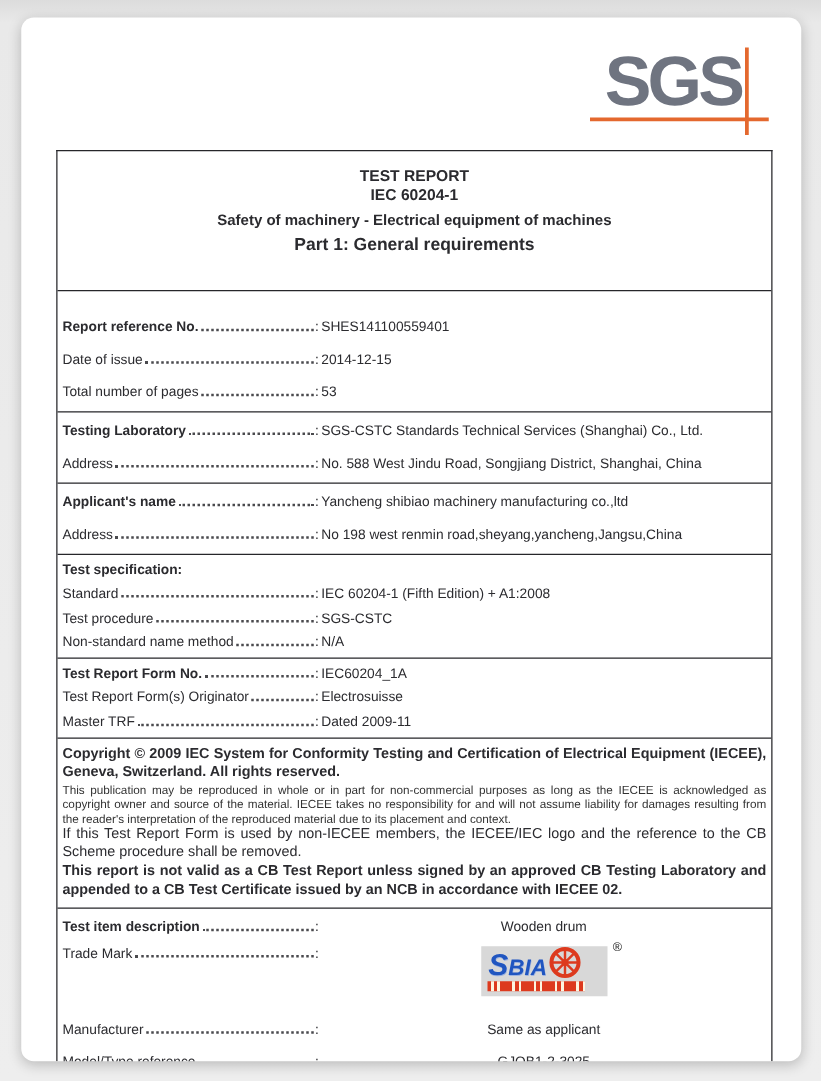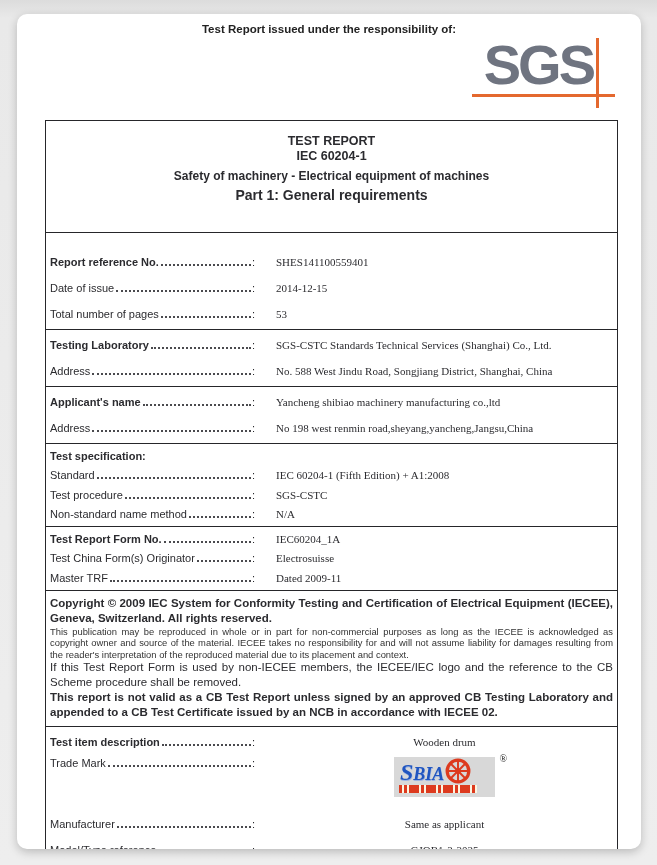--- a/index.html
+++ b/index.html
@@ -62,21 +62,21 @@
   .row{display:flex; align-items:center; height:26px;}
   .section.compact .row{height:19.5px;}
   .row.tall{height:56px; align-items:flex-start; padding-top:2px;}
   .label-cell{display:flex; width:205px; flex:none; align-items:baseline;}
   .label-cell.bold .label{font-weight:bold;}
   .label{white-space:nowrap;}
   .leader{flex:1 1 auto; border-bottom:2px dotted #4a4a4e; margin:0 1px 2px 2px; min-width:8px;}
   .colon{flex:none;}
   .row.heading .label-cell{width:auto;}
   .row.heading .label{font-weight:bold;}
-  .value-cell{margin-left:21px; flex:1;font-family:Liberation Serif, serif;}
+  .value-cell{margin-left:2px; flex:1;}
   .value{white-space:nowrap;}
   
   .section.paras{padding:5px 4px 6px 4px;}
   .para{text-align:justify; margin:0;}
   .para.bold{font-weight:bold; font-size:11.5px; line-height:15px;}
   .para.fine{font-size:9.4px; line-height:11.5px; color:#333;}
   .para.normal{font-size:11.5px; line-height:15px;}
   
   .tm-logo{position:relative; display:inline-block;}
   .tm-box{
@@ -99,21 +99,20 @@
       transparent 10px 17px);
   }
   .tm-reg{position:absolute; top:-4px; right:-12px; font-size:10px; color:#1a1a1a;}
 </style>
 </head>
 <body>
 
 <div class="stage">
   <div class="card">
 
-    <div class="header-note">Test Report issued under the responsibility of:</div>
 
     <div class="sgs-logo">
       <div class="sgs-vline"></div>
       <div class="sgs-hline"></div>
       <div class="sgs-letters">SGS</div>
     </div>
 
     <div class="report-table">
       <div class="title-block">
         <div class="t1">TEST REPORT</div>
@@ -219,21 +218,21 @@
             <div class="row">
               <div class="label-cell bold">
                 <span class="label">Test Report Form No.</span>
                 <span class="leader"></span>
                 <span class="colon">:</span>
               </div>
               <div class="value-cell"><span class="value">IEC60204_1A</span></div>
             </div>
             <div class="row">
               <div class="label-cell">
-                <span class="label">Test China Form(s) Originator</span>
+                <span class="label">Test Report Form(s) Originator</span>
                 <span class="leader"></span>
                 <span class="colon">:</span>
               </div>
               <div class="value-cell"><span class="value">Electrosuisse</span></div>
             </div>
             <div class="row">
               <div class="label-cell">
                 <span class="label">Master TRF</span>
                 <span class="leader"></span>
                 <span class="colon">:</span>

